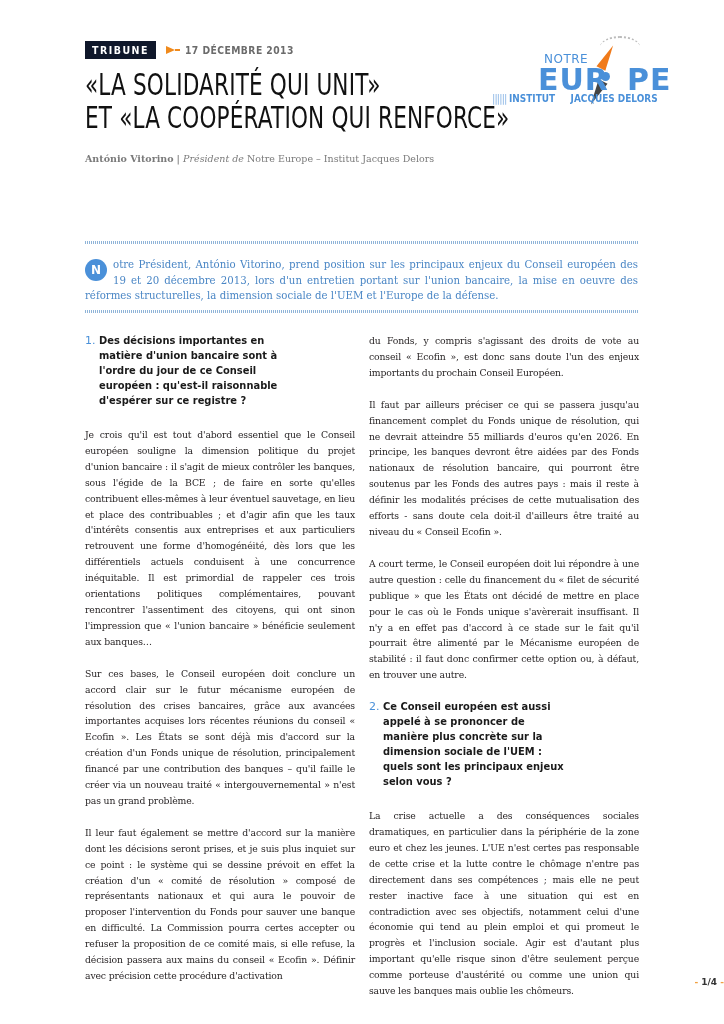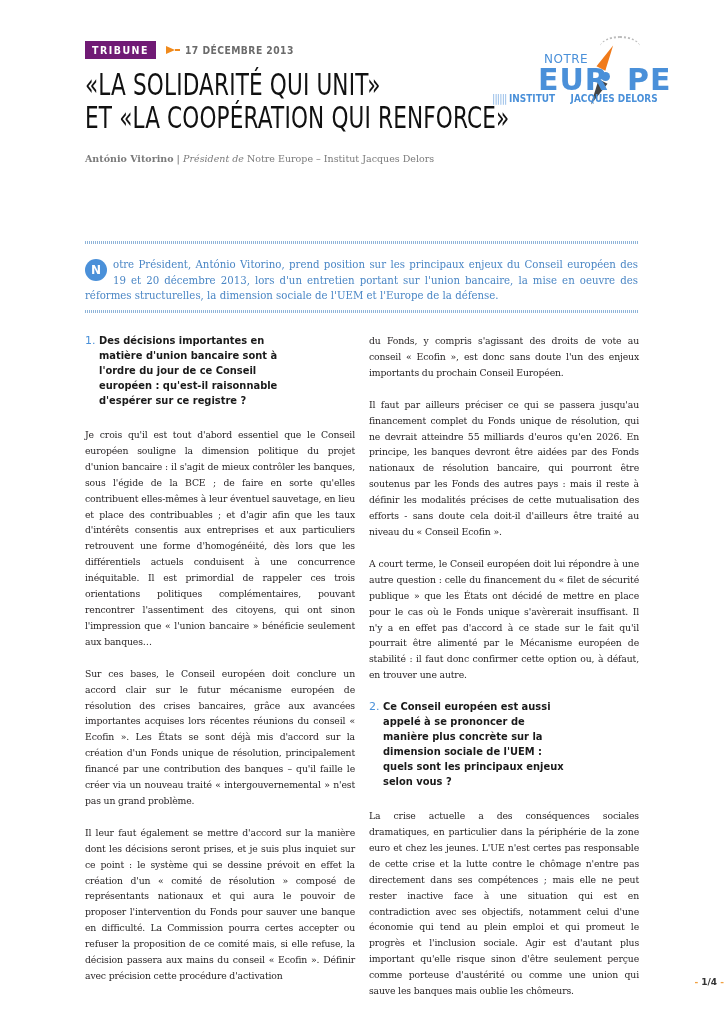--- a/index.html
+++ b/index.html
@@ -1,21 +1,21 @@
 <!DOCTYPE html>
 <html><head>
 <meta charset="utf-8">
 <style>
   html, body { margin: 0; padding: 0; background: #ffffff; }
   body { width: 724px; height: 1024px; position: relative; overflow: hidden; font-family: "DejaVu Serif", serif; color: #231f20; }
   .page { position: absolute; left: 0; top: 0; width: 724px; height: 1024px; }
 
   
   .tag-row { position: absolute; left: 85px; top: 41px; height: 18px; display: flex; align-items: center; }
-  .tag { background: #701a75; color: #fff; font-family: "DejaVu Sans Condensed", "DejaVu Sans", sans-serif; font-weight: bold; font-size: 10.5px; letter-spacing: 1.5px; padding: 2px 7px; height: 14px; line-height: 14px; }
+  .tag { background: #0f172a; color: #fff; font-family: "DejaVu Sans Condensed", "DejaVu Sans", sans-serif; font-weight: bold; font-size: 10.5px; letter-spacing: 1.5px; padding: 2px 7px; height: 14px; line-height: 14px; }
   .tag-arrow { width: 0; height: 0; border-top: 4px solid transparent; border-bottom: 4px solid transparent; border-left: 9px solid #f08a1c; margin-left: 10px; margin-right: 0; }
   .tag-line { width: 5px; height: 2px; background: #f08a1c; margin-right: 5px; }
   .date { font-family: "DejaVu Sans", sans-serif; font-weight: bold; font-size: 10.5px; color: #6b6b6b; letter-spacing: 0.5px; transform: scaleX(0.88); transform-origin: left center; }
 
   .title { position: absolute; left: 85px; top: 68px; font-family: "DejaVu Sans", sans-serif; font-size: 30px; line-height: 33px; color: #111; letter-spacing: 0.2px; transform: scaleX(0.72); transform-origin: left top; white-space: nowrap; }
   .byline { position: absolute; left: 85px; top: 153px; font-family: "DejaVu Serif", serif; font-size: 9.5px; color: #7a7a7a; white-space: nowrap; }
   .byline .name { font-weight: bold; }
   .byline .sep { font-weight: bold; color: #888; }
   .byline .role { font-style: italic; margin-top: 28px; }
 

